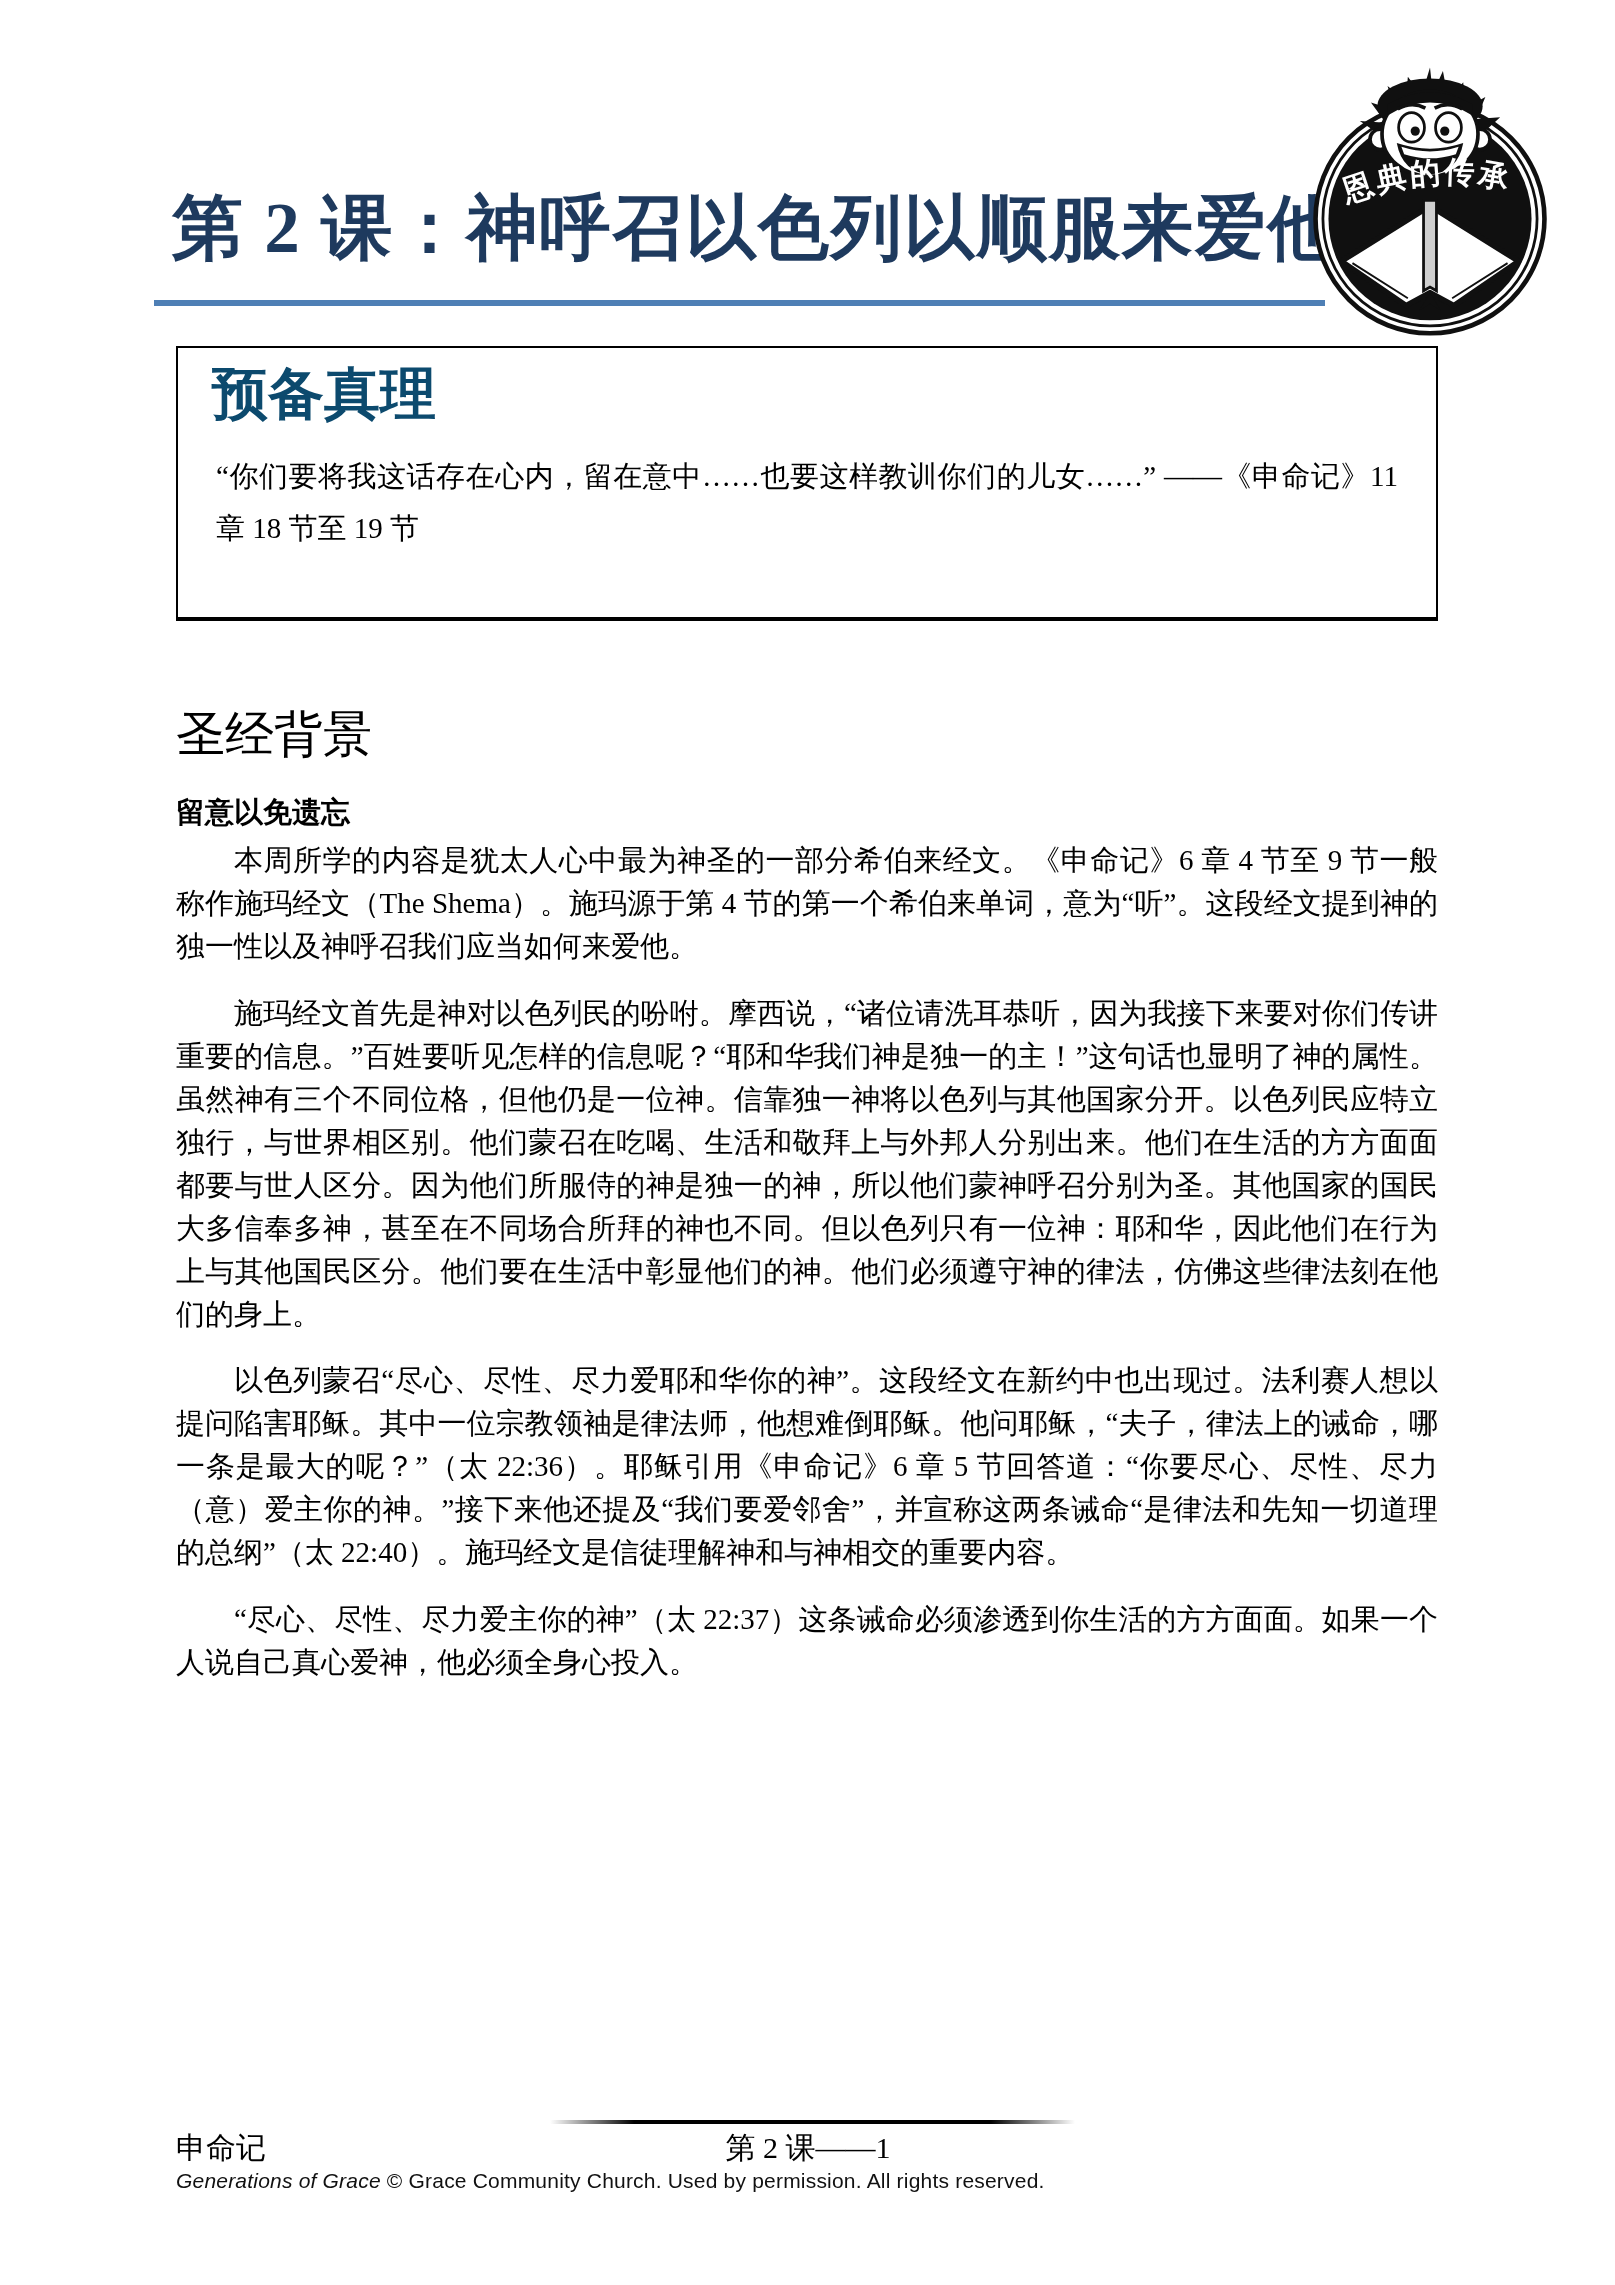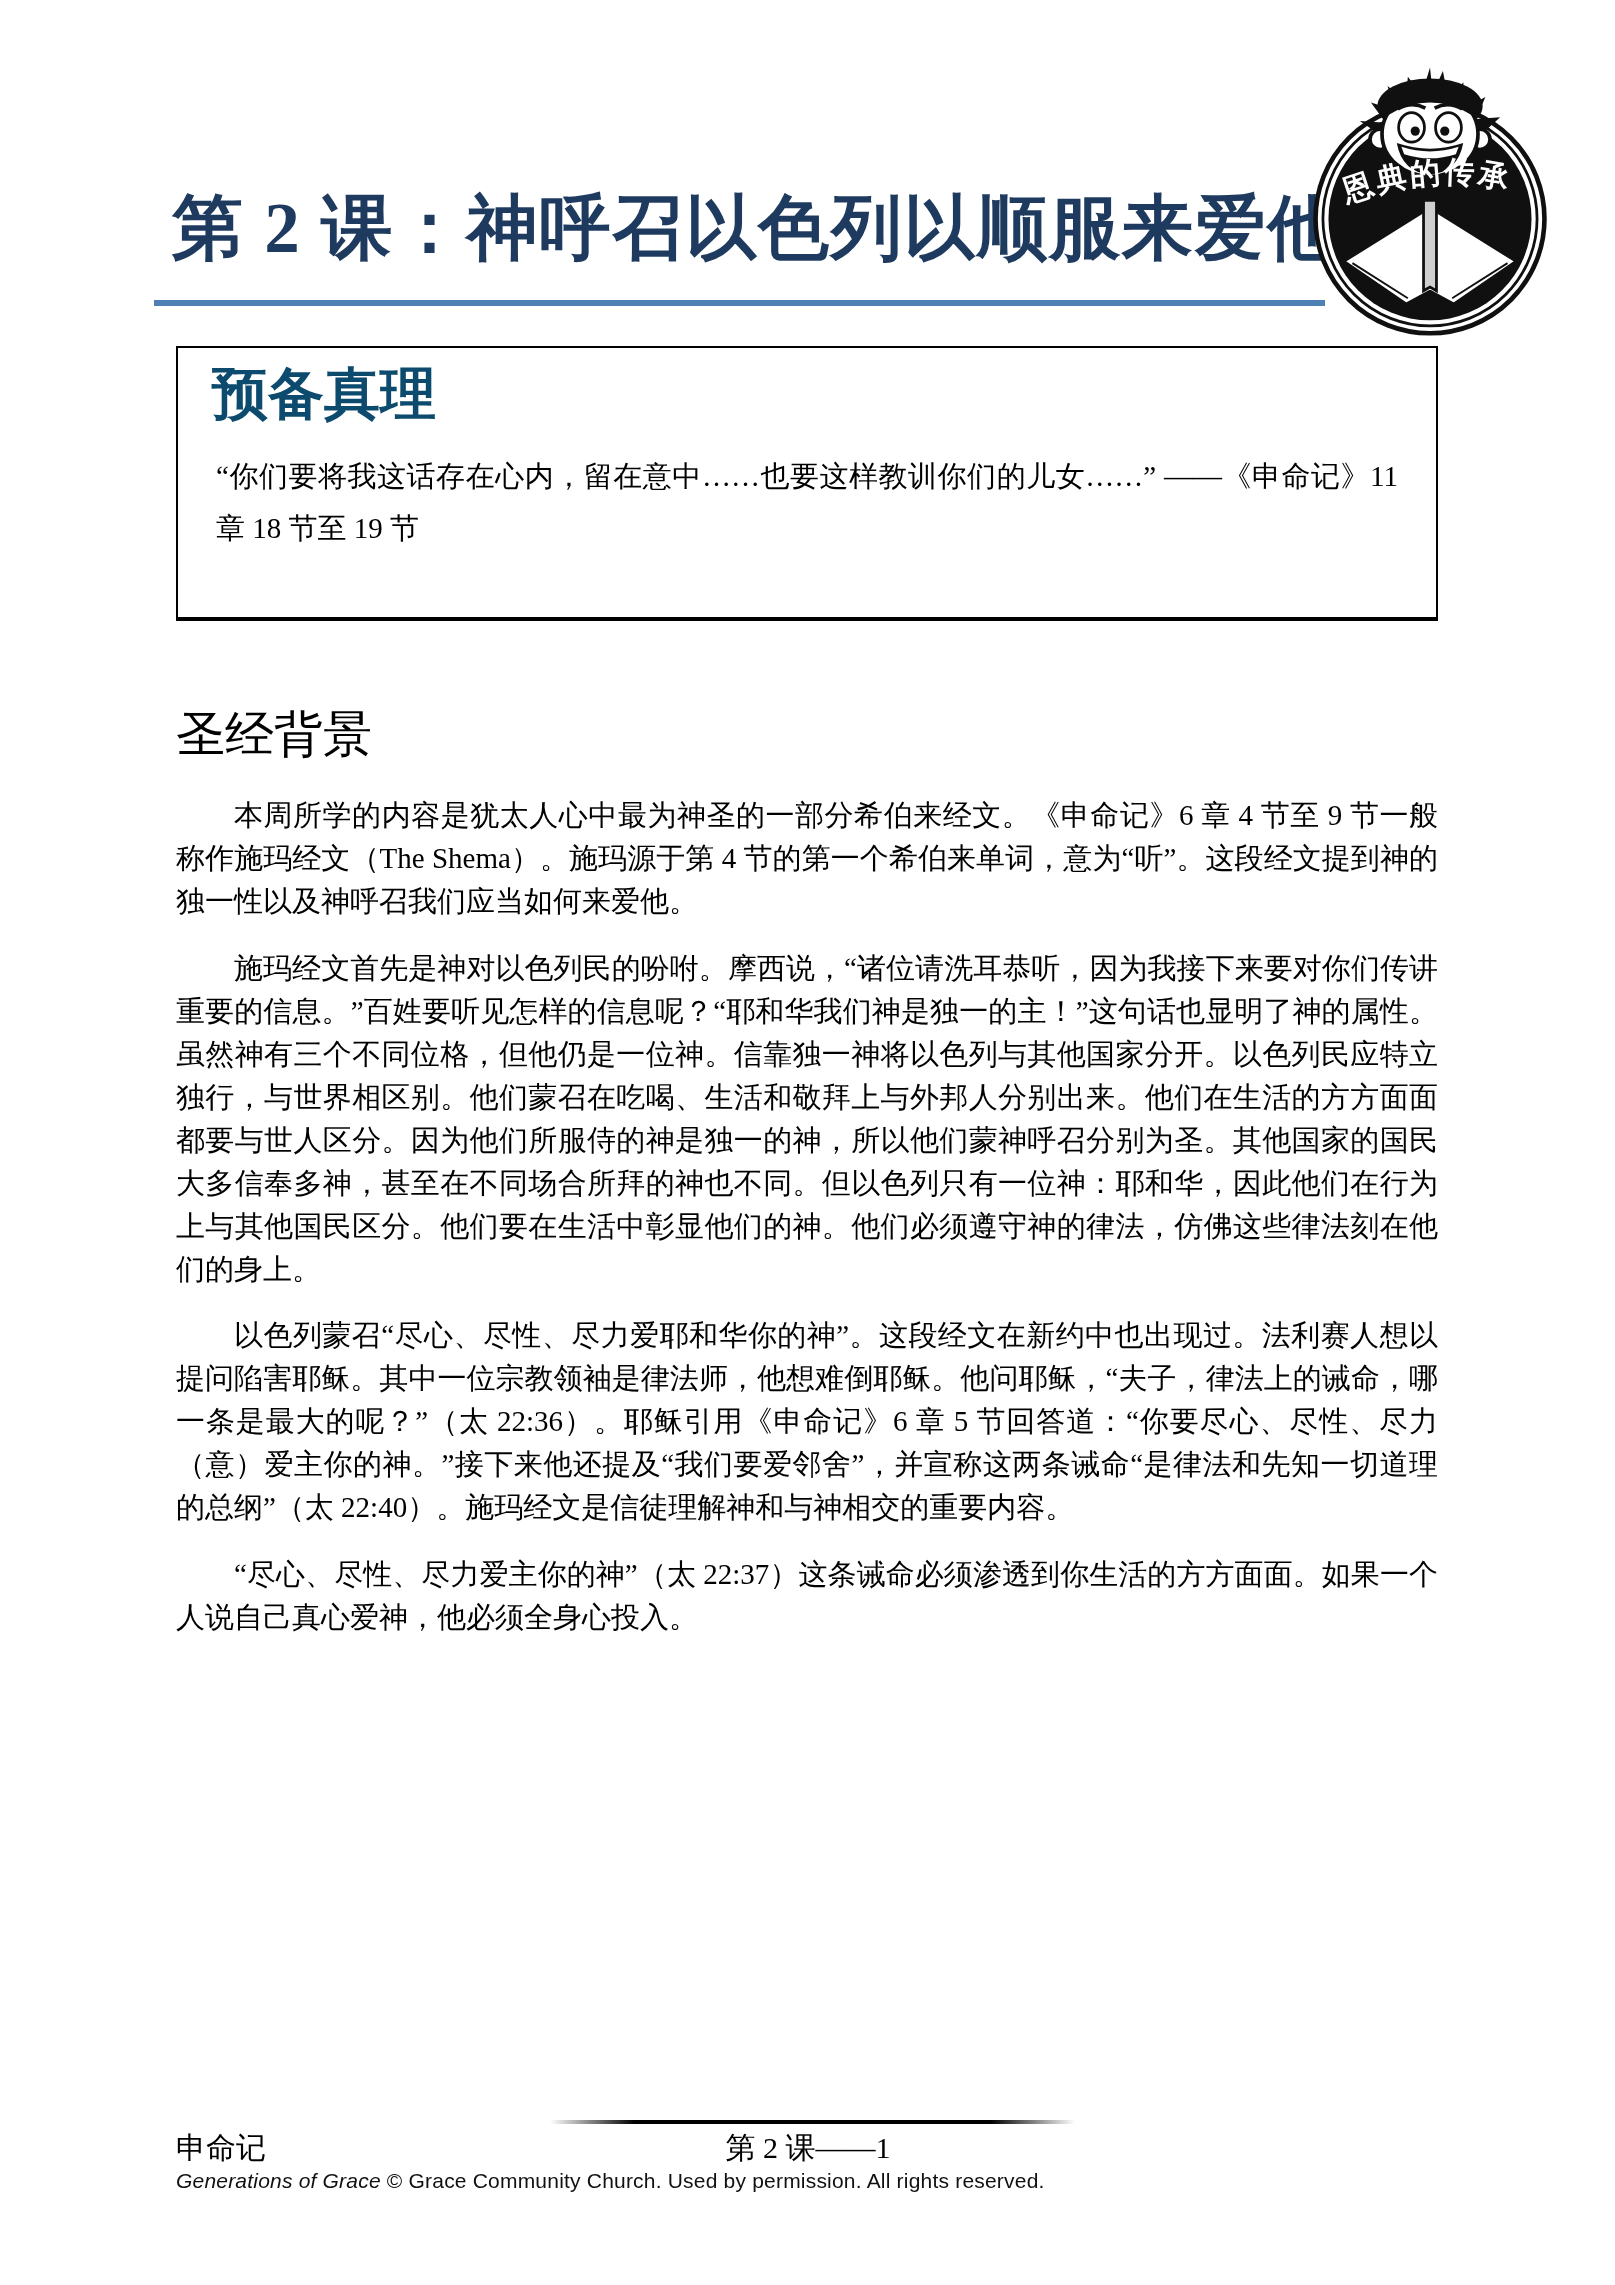--- a/index.html
+++ b/index.html
@@ -175,20 +175,21 @@
     </svg>
   </div>
 
   <section class="prepare-box">
     <h2>预备真理</h2>
     <p class="quote">“你们要将我这话存在心内，留在意中……也要这样教训你们的儿女……” ——《申命记》11 章 18 节至 19 节</p>
   </section>
 
   <section class="main">
     <h2>圣经背景</h2>
+    <h3>留意以免遗忘</h3>
     <p>本周所学的内容是犹太人心中最为神圣的一部分希伯来经文。《申命记》6 章 4 节至 9 节一般称作施玛经文（The Shema）。施玛源于第 4 节的第一个希伯来单词，意为“听”。这段经文提到神的独一性以及神呼召我们应当如何来爱他。</p>
     <p>施玛经文首先是神对以色列民的吩咐。摩西说，“诸位请洗耳恭听，因为我接下来要对你们传讲重要的信息。”百姓要听见怎样的信息呢？“耶和华我们神是独一的主！”这句话也显明了神的属性。虽然神有三个不同位格，但他仍是一位神。信靠独一神将以色列与其他国家分开。以色列民应特立独行，与世界相区别。他们蒙召在吃喝、生活和敬拜上与外邦人分别出来。他们在生活的方方面面都要与世人区分。因为他们所服侍的神是独一的神，所以他们蒙神呼召分别为圣。其他国家的国民大多信奉多神，甚至在不同场合所拜的神也不同。但以色列只有一位神：耶和华，因此他们在行为上与其他国民区分。他们要在生活中彰显他们的神。他们必须遵守神的律法，仿佛这些律法刻在他们的身上。</p>
     <p>以色列蒙召“尽心、尽性、尽力爱耶和华你的神”。这段经文在新约中也出现过。法利赛人想以提问陷害耶稣。其中一位宗教领袖是律法师，他想难倒耶稣。他问耶稣，“夫子，律法上的诫命，哪一条是最大的呢？”（太 22:36）。耶稣引用《申命记》6 章 5 节回答道：“你要尽心、尽性、尽力（意）爱主你的神。”接下来他还提及“我们要爱邻舍”，并宣称这两条诫命“是律法和先知一切道理的总纲”（太 22:40）。施玛经文是信徒理解神和与神相交的重要内容。</p>
     <p>“尽心、尽性、尽力爱主你的神”（太 22:37）这条诫命必须渗透到你生活的方方面面。如果一个人说自己真心爱神，他必须全身心投入。</p>
   </section>
 
   <div class="footer-rule"></div>
   <div class="footer-left">申命记</div>
   <div class="footer-center">第 2 课——1</div>
   <div class="footer-attrib">

